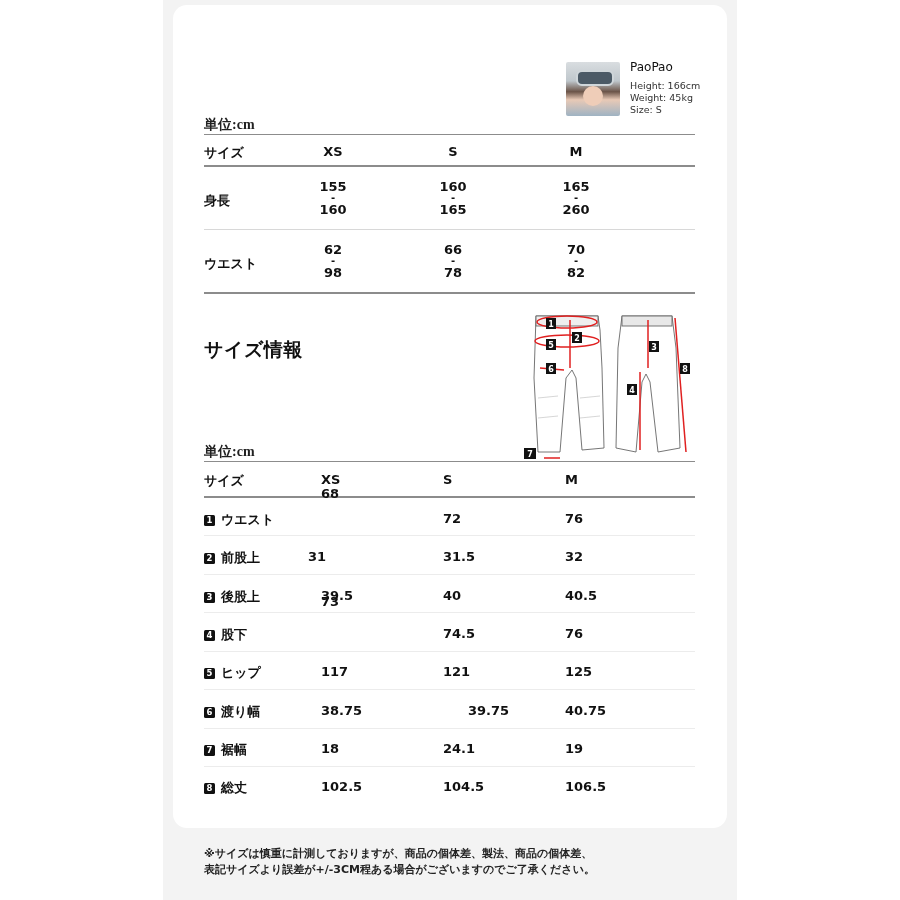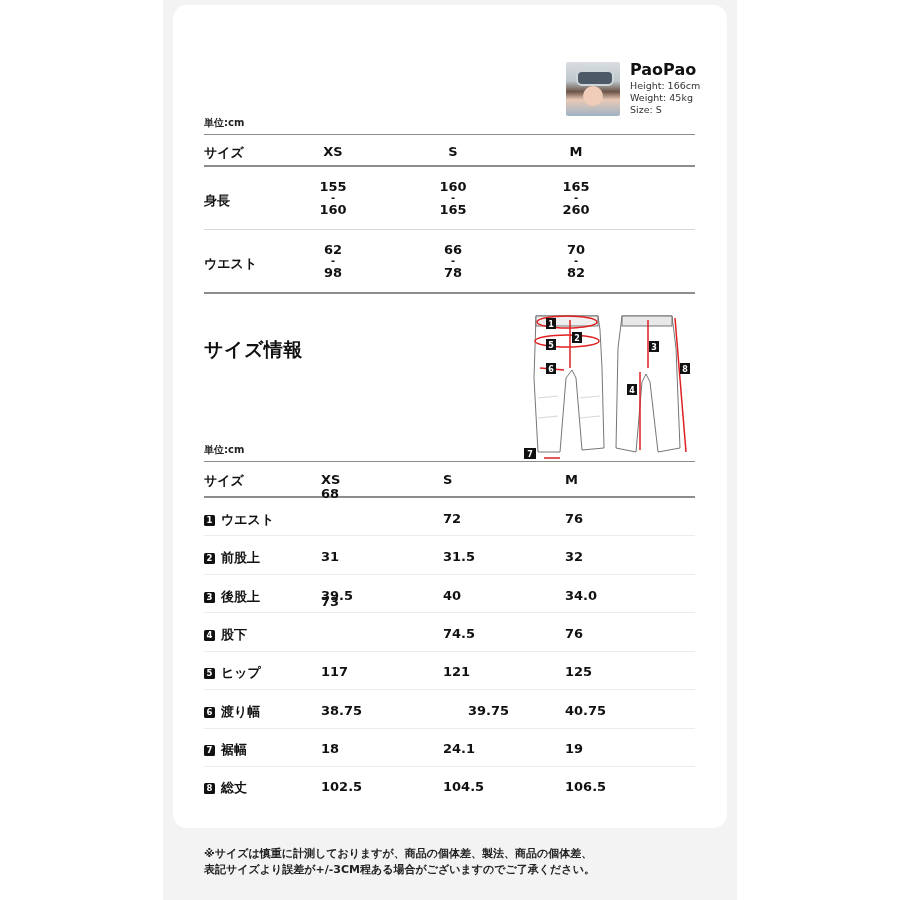--- a/index.html
+++ b/index.html
@@ -4,23 +4,23 @@
 <style>
   html,body{margin:0;padding:0;background:#ffffff;}
   body{width:900px;height:900px;position:relative;overflow:hidden;font-family:"DejaVu Sans","Liberation Sans",sans-serif;color:#111;}
   .outer{position:absolute;left:163px;top:0;width:574px;height:900px;background:#f3f3f3;}
   .card{position:absolute;left:173px;top:5px;width:554px;height:823px;background:#ffffff;border-radius:14px;}
   .abs{position:absolute;}
   
   .model-photo{left:566px;top:62px;width:54px;height:54px;background:linear-gradient(180deg,#d9dde0 0%,#bfc7cc 35%,#6b5448 55%,#e8c9b6 70%,#9fb3c3 100%);border-radius:2px;overflow:hidden;}
   .model-photo .goggle{position:absolute;left:10px;top:8px;width:34px;height:12px;border-radius:6px;background:#4b5a66;border:2px solid #cfd6da;}
   .model-photo .face{position:absolute;left:17px;top:24px;width:20px;height:20px;border-radius:50%;background:#efcdb8;}
-  .model-name{left:630px;top:60px;font-size:16px;font-weight:bold;}
+  .model-name{left:630px;top:60px;font-size:12px;font-weight:normal;}
   .model-line{left:630px;font-size:9.5px;color:#333;}
-  .unit{font-size:10px;font-weight:bold;color:#222;}
+  .unit{font-size:14px;font-weight:bold;color:#222;font-family:Liberation Serif, serif;}
   .hr{position:absolute;height:1px;background:#d8d8d8;}
   .hr.dark{height:2px;background:#8c8c8c;}
   .cell{position:absolute;font-size:13px;font-weight:bold;}
   .cell.c{transform:translateX(-50%);text-align:center;}
   .stack{position:absolute;transform:translateX(-50%);text-align:center;font-size:13px;font-weight:bold;line-height:13px;}
   .stack .dash{font-size:10px;line-height:10px;}
   .title{left:204px;top:337px;font-size:19px;font-weight:bold;letter-spacing:0.5px;}
   .badge{display:inline-block;width:11px;height:11px;background:#111;color:#fff;font-size:8.5px;line-height:11px;text-align:center;border-radius:1.5px;vertical-align:1px;margin-right:6px;font-weight:bold;}
   .note{left:204px;font-size:11px;font-weight:bold;color:#222;}
   svg text{font-family:"DejaVu Sans","Liberation Sans",sans-serif;}
@@ -144,31 +144,31 @@
 <div>
   <div class="cell" style="left:204px;top:511px"><span class="badge">1</span><span>ウエスト</span></div>
   <div class="cell" style="left:321px;top:486px">68</div>
   <div class="cell" style="left:443px;top:511px">72</div>
   <div class="cell" style="left:565px;top:511px">76</div>
 </div>
 <div class="hr" style="left:204px;top:535px;width:491px;background:#ececec;"></div>
 
 <div>
   <div class="cell" style="left:204px;top:549px"><span class="badge">2</span><span>前股上</span></div>
-  <div class="cell" style="left:321px;top:549px">31</div>
+  <div class="cell" style="left:308px;top:549px">31</div>
   <div class="cell" style="left:443px;top:549px">31.5</div>
   <div class="cell" style="left:565px;top:549px">32</div>
 </div>
 <div class="hr" style="left:204px;top:574px;width:491px;background:#ececec;"></div>
 
 <div>
   <div class="cell" style="left:204px;top:588px"><span class="badge">3</span><span>後股上</span></div>
   <div class="cell" style="left:321px;top:588px">39.5</div>
   <div class="cell" style="left:443px;top:588px">40</div>
-  <div class="cell" style="left:565px;top:588px">34.0</div>
+  <div class="cell" style="left:565px;top:588px">40.5</div>
 </div>
 <div class="hr" style="left:204px;top:612px;width:491px;background:#ececec;"></div>
 
 <div>
   <div class="cell" style="left:204px;top:626px"><span class="badge">4</span><span>股下</span></div>
   <div class="cell" style="left:321px;top:594px">73</div>
   <div class="cell" style="left:443px;top:626px">74.5</div>
   <div class="cell" style="left:565px;top:626px">76</div>
 </div>
 <div class="hr" style="left:204px;top:651px;width:491px;background:#ececec;"></div>

